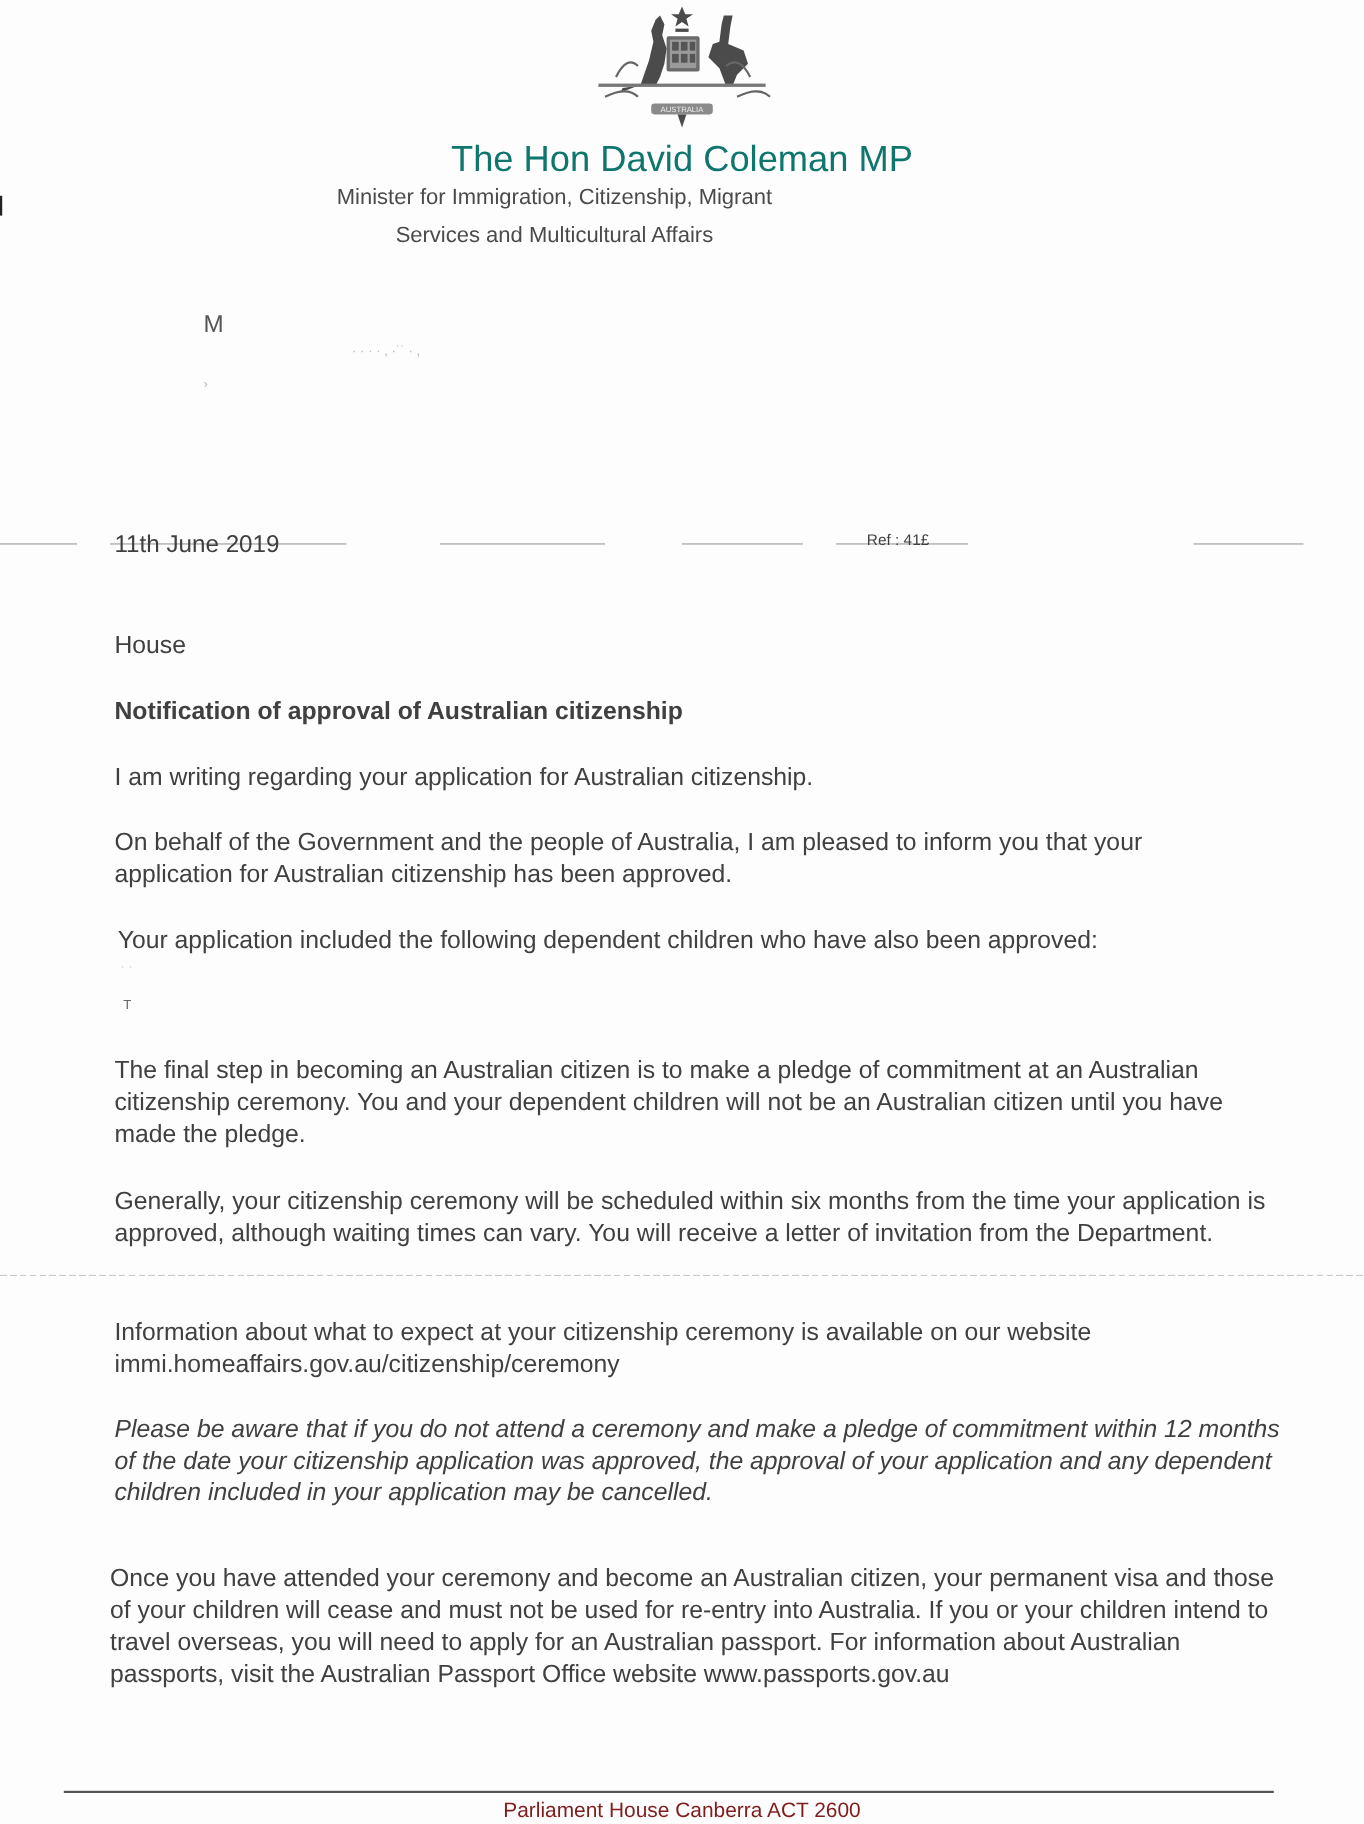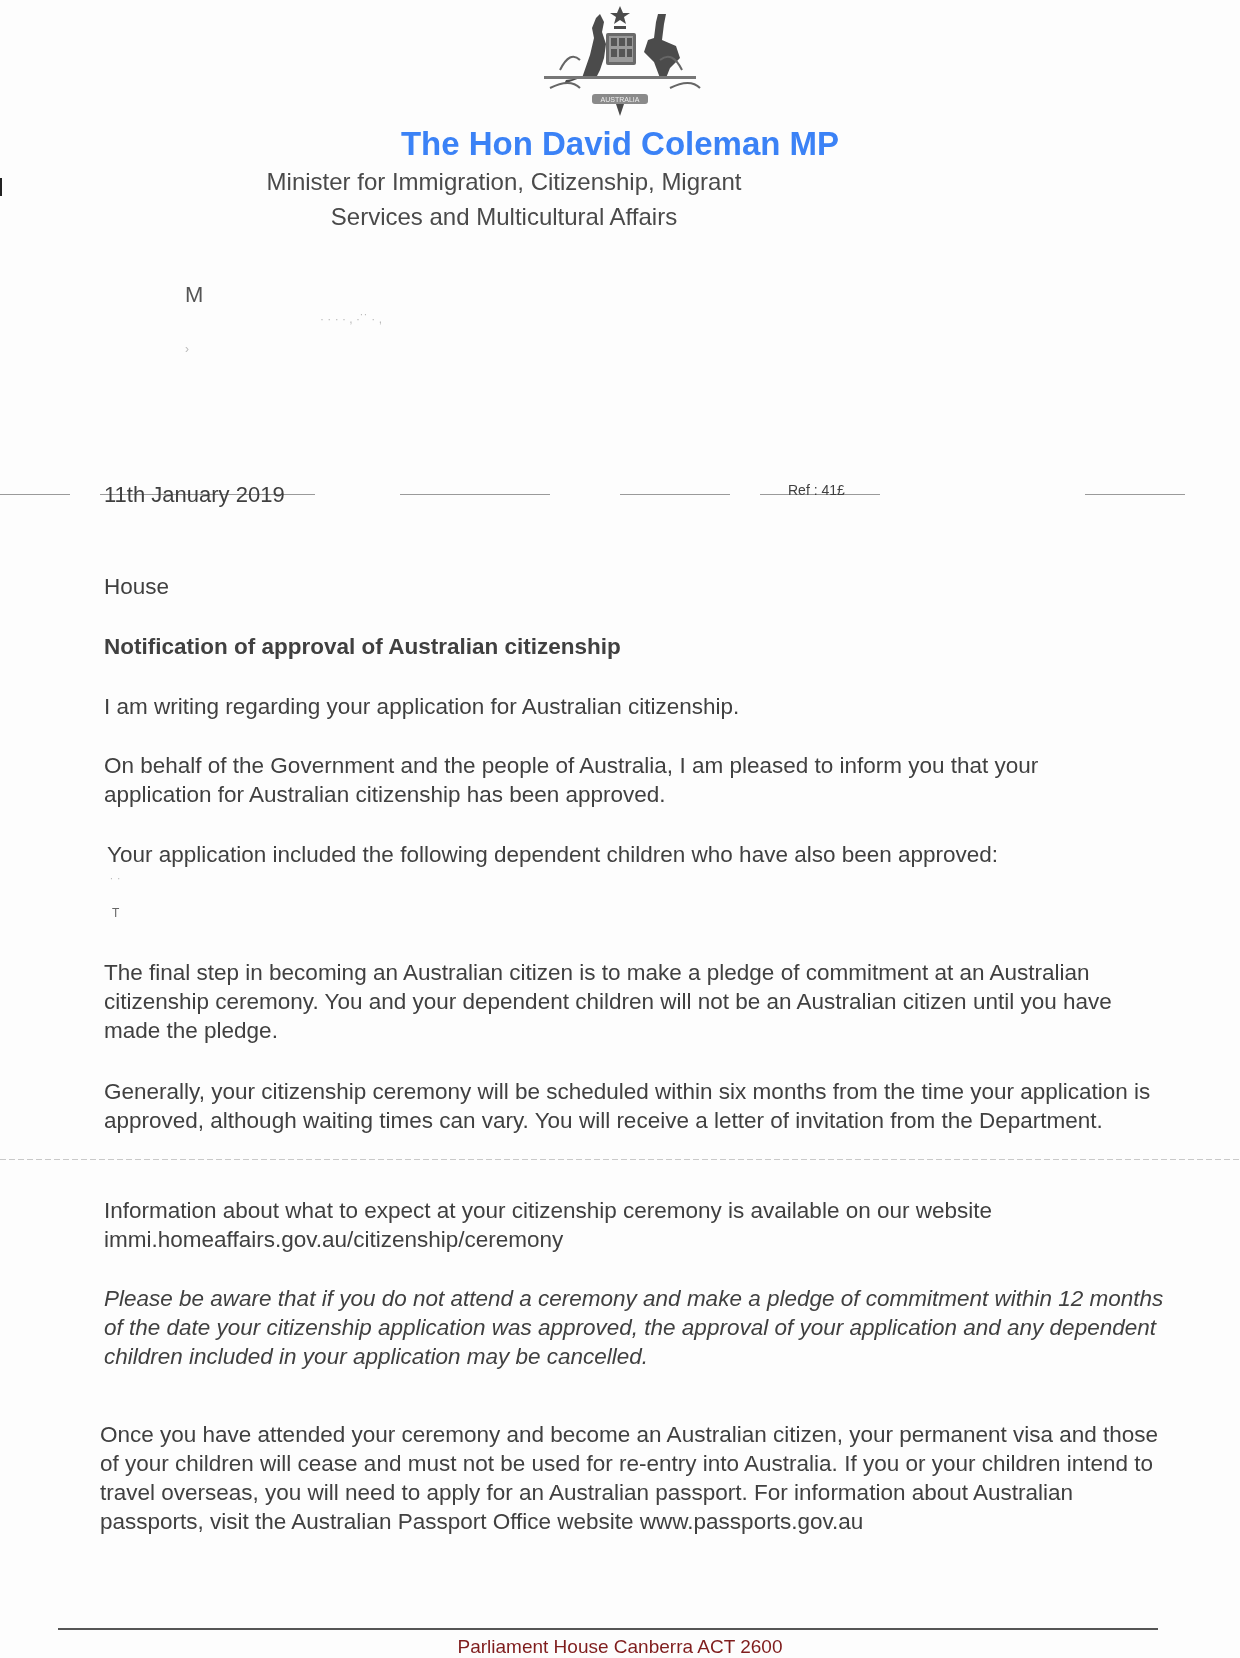--- a/index.html
+++ b/index.html
@@ -3,22 +3,22 @@
 <meta charset="utf-8">
 <style>
   html, body { margin: 0; padding: 0; }
   body {
     width: 1240px; height: 1658px; position: relative; overflow: hidden;
     background: #fdfdfd; color: #3f3f3f;
     font-family: "Liberation Sans", sans-serif;
   }
   .abs { position: absolute; }
   .crest { left: 520px; top: 0px; width: 200px; height: 120px; }
-  .hdr-name { left: 0; width: 1240px; top: 125px; text-align: center; font-size: 33px; font-weight: bold; color: #3b82f6; }
-  .hdr-role { left: 0; width: 1008px; text-align: center; font-size: 24px; color: #4a4a4a; }
+  .hdr-name { left: 0; width: 1240px; top: 125px; text-align: center; font-size: 33px; font-weight: normal; color: #0f766e; }
+  .hdr-role { left: 0; width: 1008px; text-align: center; font-size: 20px; color: #4a4a4a; }
   .hdr-role.l1 { top: 168px; }
   .hdr-role.l2 { top: 203px; }
   .addr { left: 185px; top: 282px; font-size: 22px; color: #555; }
   .specks { color: #bbb; font-size: 12px; }
   .row-date { left: 104px; top: 482px; font-size: 22px; color: #3f3f3f; }
   .row-ref { left: 788px; top: 482px; font-size: 14px; color: #3f3f3f; }
   .strike { left: 0; top: 494px; width: 1240px; height: 1px; }
   .strike span { position: absolute; height: 1px; background: #9a9a9a; }
   .p { left: 104px; width: 1080px; font-size: 22.5px; line-height: 29px; color: #404040; margin: 0; }
   .bold { font-weight: bold; }
@@ -69,21 +69,21 @@
 <div class="abs specks" style="left:185px;top:342px;">›</div>
 
 <div class="abs strike">
   <span style="left:0;width:70px;"></span>
   <span style="left:100px;width:215px;"></span>
   <span style="left:400px;width:150px;"></span>
   <span style="left:620px;width:110px;"></span>
   <span style="left:760px;width:120px;"></span>
   <span style="left:1085px;width:100px;"></span>
 </div>
-<div class="abs row-date">11th January 2019</div>
+<div class="abs row-date">11th June 2019</div>
 <div class="abs row-ref">Ref : 41£</div>
 
 <p class="abs p" style="top:572px;">House</p>
 <p class="abs p bold" style="top:632px;">Notification of approval of Australian citizenship</p>
 <p class="abs p" style="top:692px;">I am writing regarding your application for Australian citizenship.</p>
 <p class="abs p" style="top:751px;width:1040px;">On behalf of the Government and the people of Australia, I am pleased to inform you that your application for Australian citizenship has been approved.</p>
 <p class="abs p" style="top:840px;left:107px;">Your application included the following dependent children who have also been approved:</p>
 <div class="abs specks" style="left:110px;top:876px;">˙ ˙</div>
 <div class="abs" style="left:112px;top:906px;font-size:12px;color:#666;">T</div>
 <p class="abs p" style="top:958px;width:1040px;">The final step in becoming an Australian citizen is to make a pledge of commitment at an Australian citizenship ceremony. You and your dependent children will not be an Australian citizen until you have made the pledge.</p>

